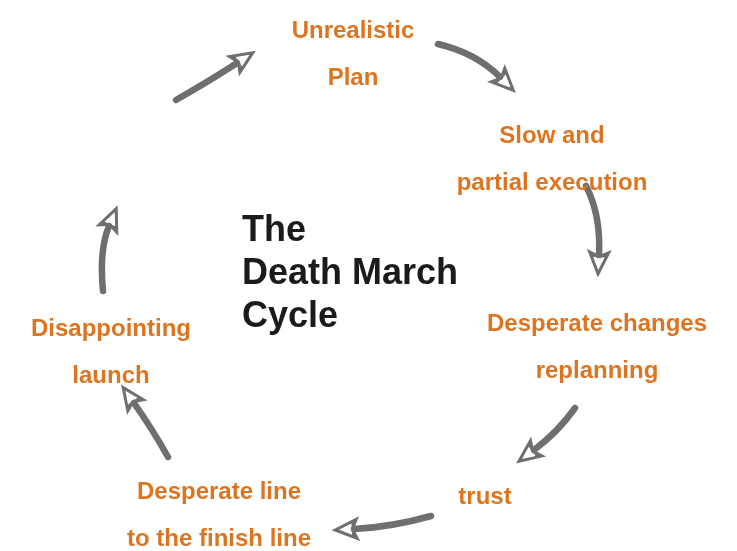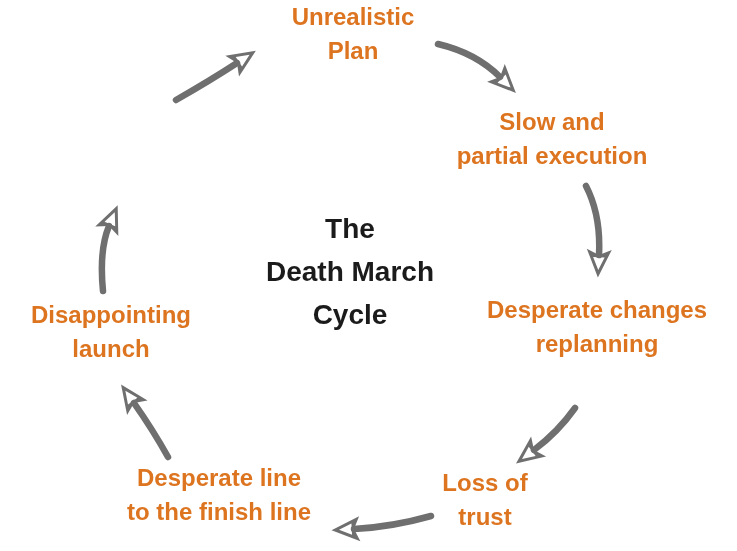--- a/index.html
+++ b/index.html
@@ -30,29 +30,28 @@
     position:absolute;
     transform:translateX(-50%);
     width:max-content;
     text-align:center;
     color:var(--label,#DD741F);
     font-size:24px;
     line-height:34px;
     font-weight:700;
     white-space:nowrap;
   }
-  .node span{display:block;}
+  .node span{display:block;margin-top:13px;}
   .cycle-title{
     position:absolute;
     left:350px;top:207px;
     transform:translateX(-50%);
     width:max-content;
-    text-align:center;
     color:var(--title,#1B1B1B);
-    font-size:28px;
+    font-size:36px;
     line-height:43px;
     font-weight:700;
     white-space:nowrap;
   }
   .cycle-title span{display:block;}
   #n-unrealistic-plan{left:353px;top:0px;}
   #n-slow-partial-execution{left:552px;top:105px;}
   #n-direction-changes{left:597px;top:293px;}
   #n-loss-of-trust{left:485px;top:466px;}
   #n-desperate-dash{left:219px;top:461px;}
@@ -94,21 +93,20 @@
     <span>Slow and</span>
     <span>partial execution</span>
   </div>
 
   <div class="node" id="n-direction-changes">
     <span>Desperate changes</span>
     <span>replanning</span>
   </div>
 
   <div class="node" id="n-loss-of-trust">
-    <span>Loss of</span>
     <span>trust</span>
   </div>
 
   <div class="node" id="n-desperate-dash">
     <span>Desperate line</span>
     <span>to the finish line</span>
   </div>
 
   <div class="node" id="n-disappointing-launch">
     <span>Disappointing</span>

